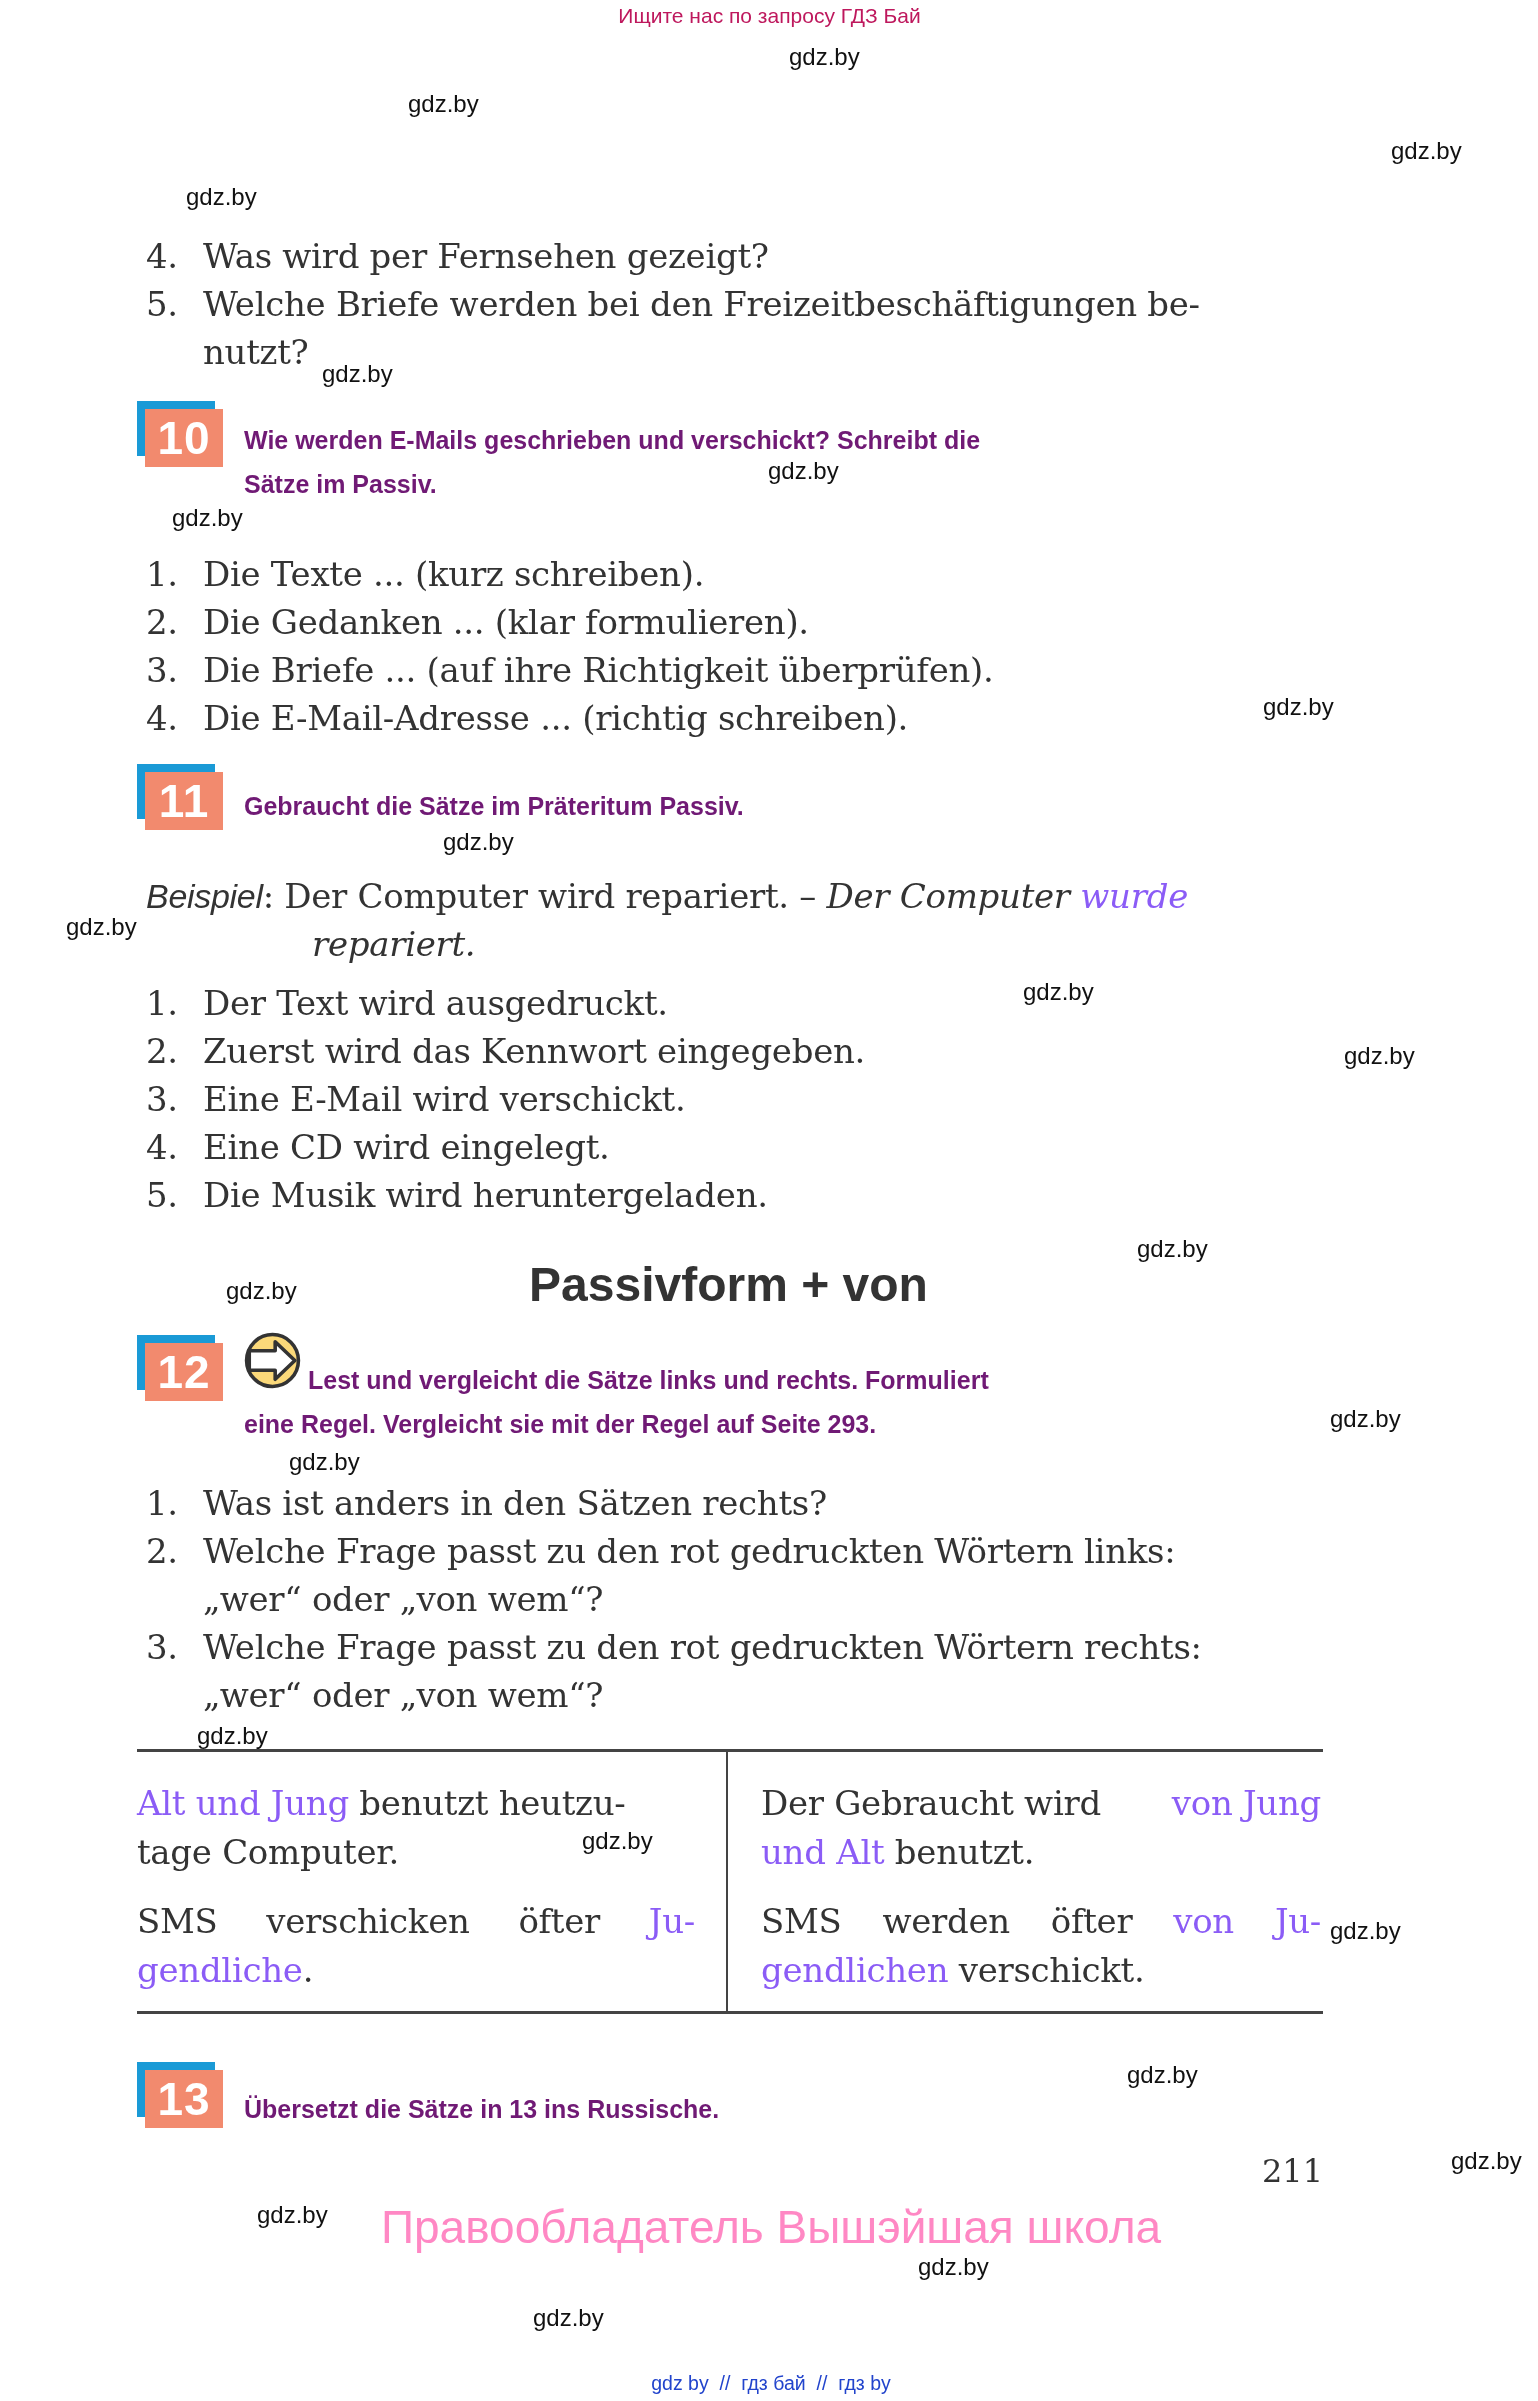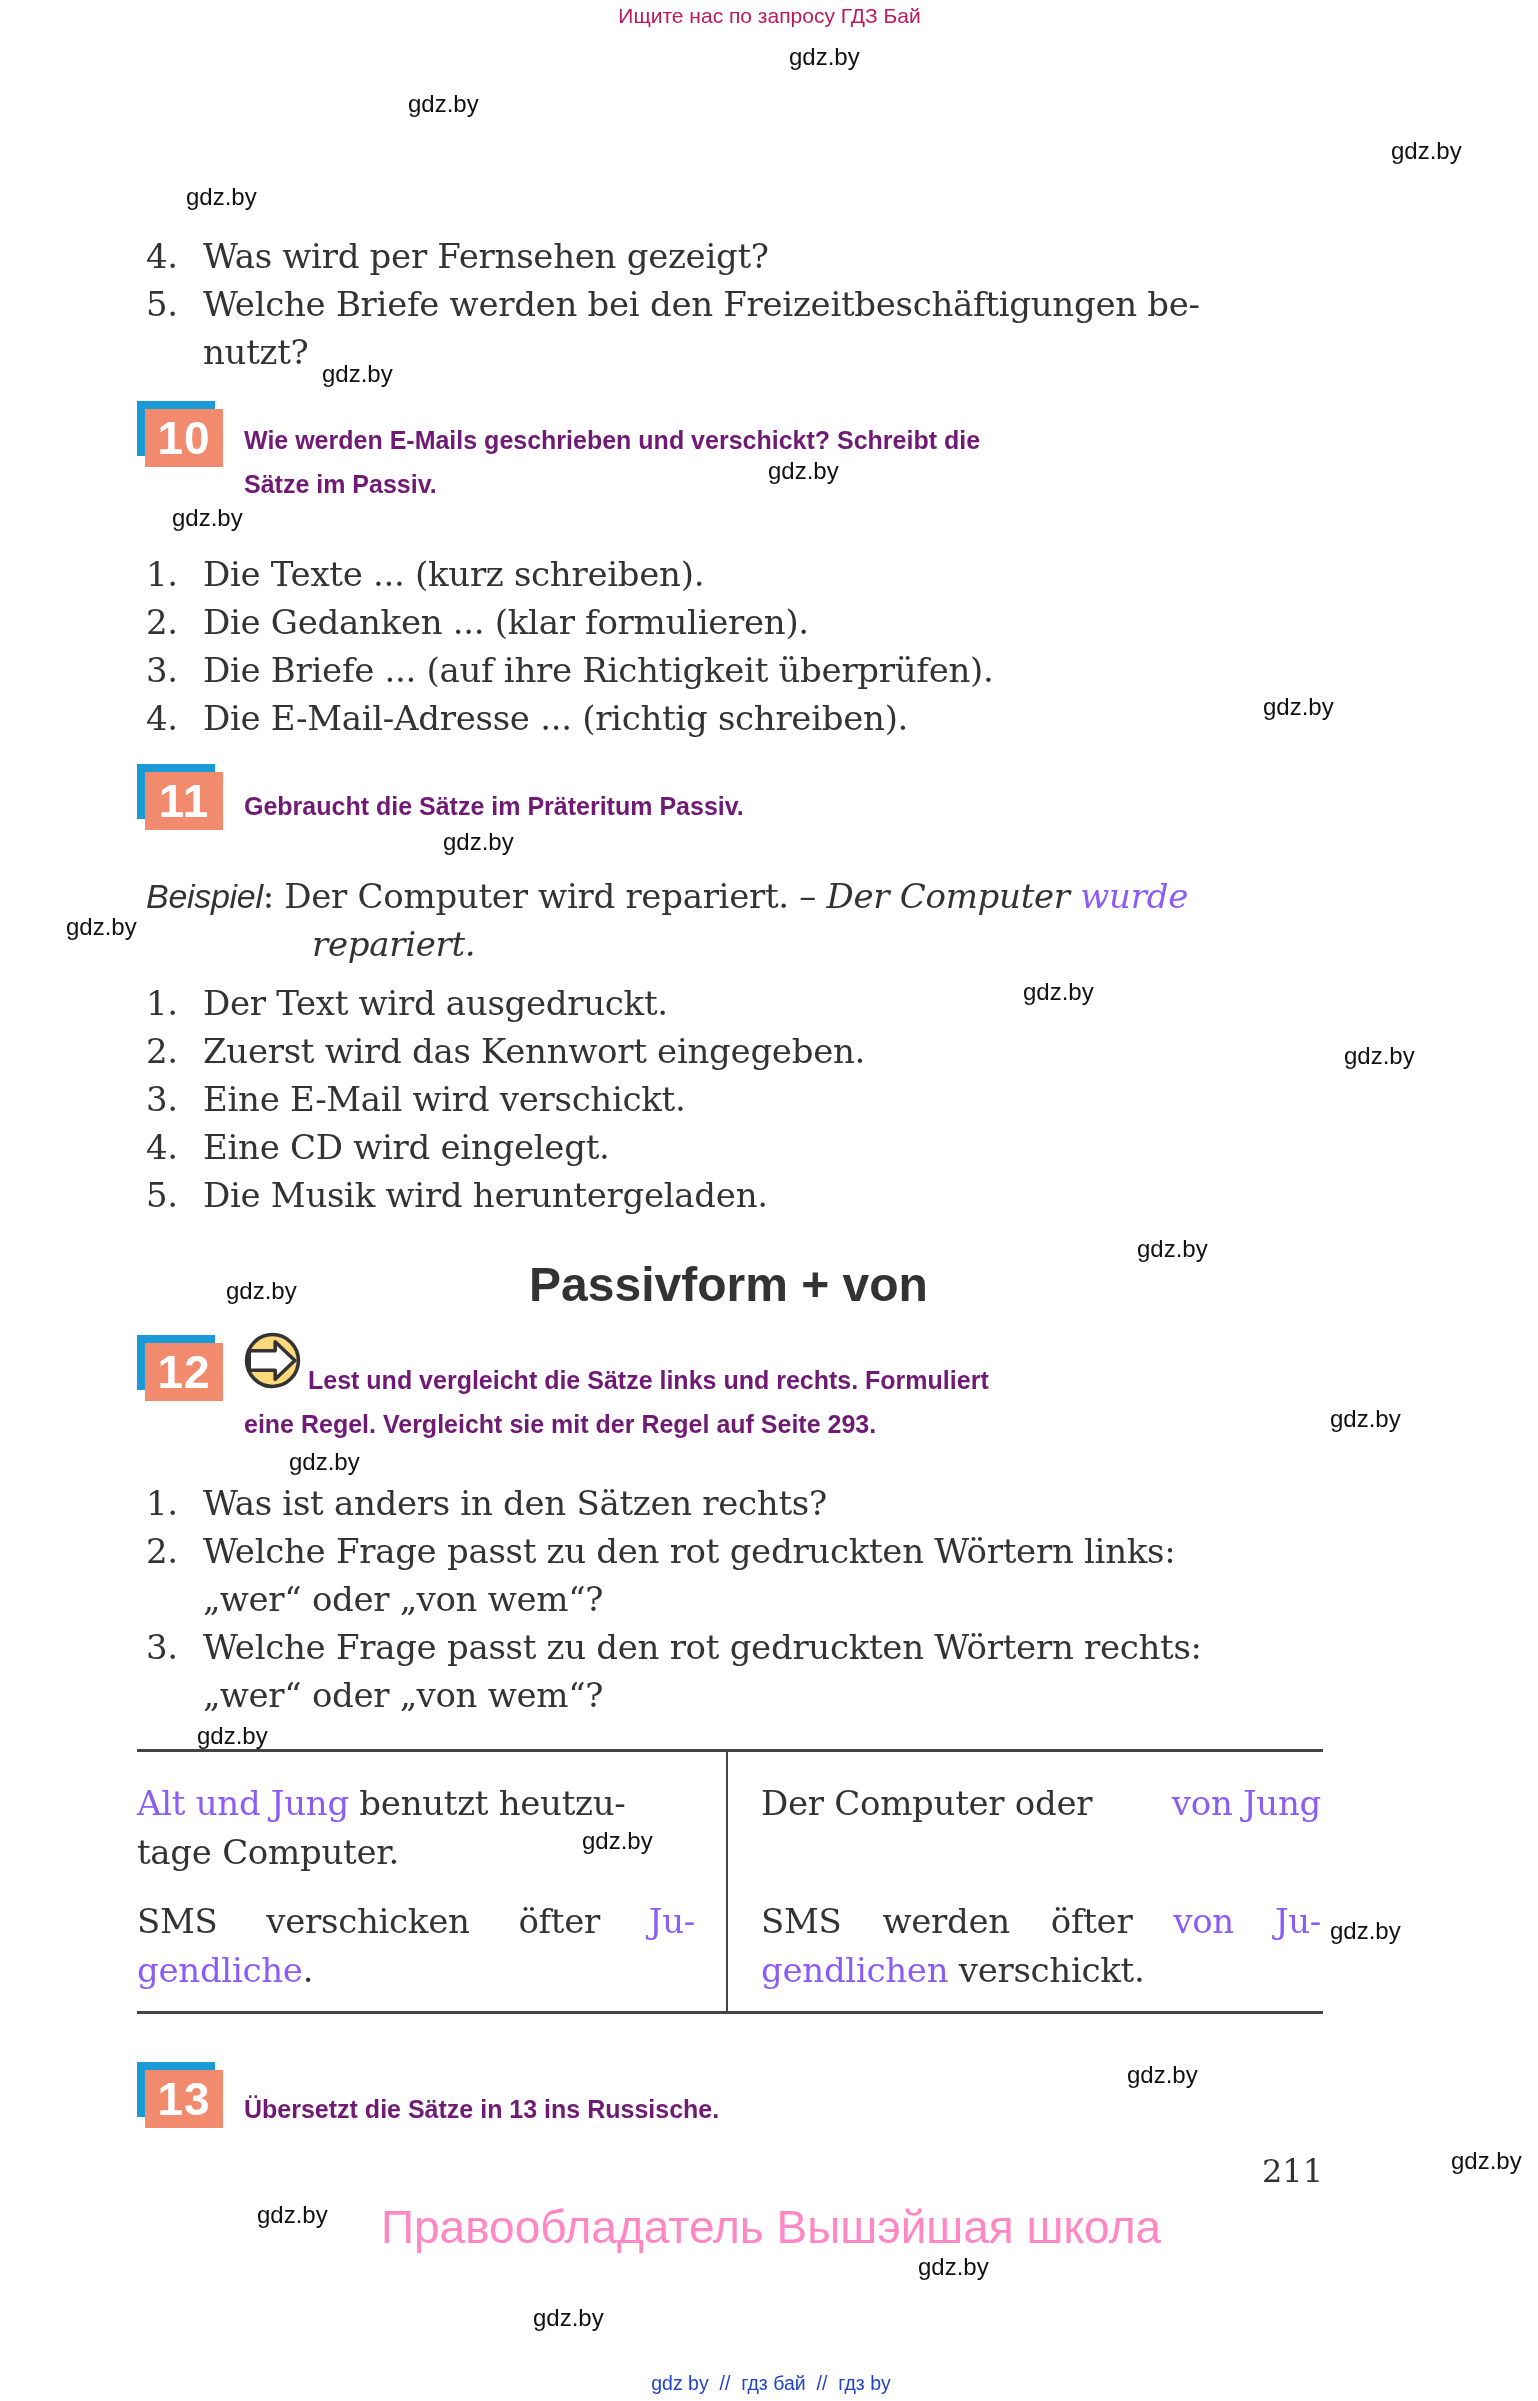--- a/index.html
+++ b/index.html
@@ -106,23 +106,24 @@
       <span>SMS</span>
       <span>verschicken</span>
       <span>öfter</span>
       <span class="pink">Ju-</span>
     </div>
   <div><span class="pink">gendliche</span><span>.</span></div>
 </div>
 
 <div class="cell" style="left:761px; top:1779px; width:560px;">
   <div style="display:flex; justify-content:space-between;">
-      <span>Der Computer oder </span>
+      <span>Der Gebraucht wird </span>
       <span class="pink">von Jung</span>
     </div>
+  <div><span class="pink">und Alt</span><span> benutzt.</span></div>
 </div>
 <div class="cell" style="left:761px; top:1897px; width:560px;">
   <div style="display:flex; justify-content:space-between;">
       <span>SMS</span>
       <span>werden</span>
       <span>öfter</span>
       <span class="pink">von</span>
       <span class="pink">Ju-</span>
     </div>
   <div><span class="pink">gendlichen</span><span> verschickt.</span></div>

